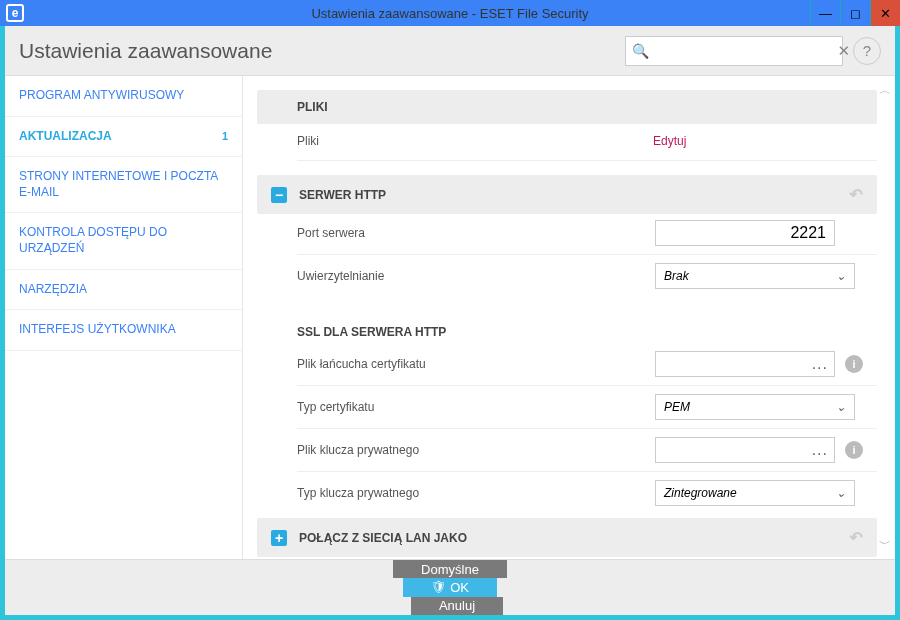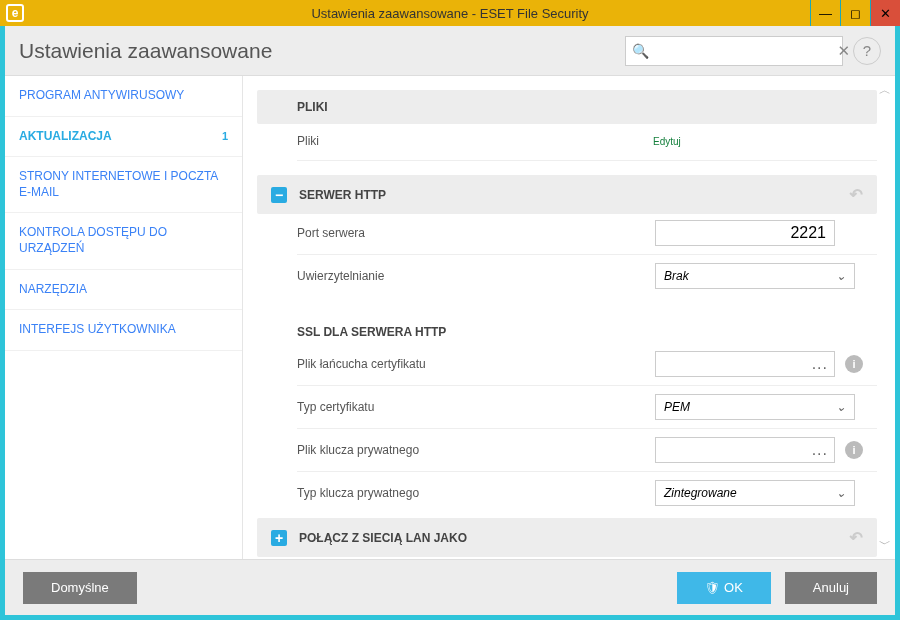--- a/index.html
+++ b/index.html
@@ -1,19 +1,19 @@
 <!DOCTYPE html>
 <html><head>
 <meta charset="utf-8">
 <style>
 * { box-sizing: border-box; margin: 0; padding: 0; font-family: "Segoe UI", Arial, sans-serif; }
 body { width: 900px; height: 620px; background: #fff; overflow: hidden; }
 
 
-.titlebar { height: 26px; background: #eab308; display: flex; align-items: center; position: relative; }
+.titlebar { height: 26px; background: #3b82f6; display: flex; align-items: center; position: relative; }
 .titlebar .logo { width: 18px; height: 18px; margin-left: 6px; border: 2px solid #fff; border-radius: 3px; display: flex; align-items: center; justify-content: center; }
 .titlebar .logo::after { content: "e"; color: #fff; font-weight: bold; font-size: 12px; }
 .titlebar .title { position: absolute; left: 50%; transform: translateX(-50%); font-size: 13px; color: #333; }
 .titlebar .winbtns { margin-left: auto; display: flex; height: 100%; }
 .titlebar .winbtn { width: 30px; height: 100%; border-left: 1px solid #1aa8bd; display: flex; align-items: center; justify-content: center; font-size: 13px; cursor: pointer; }
 .titlebar .winbtn.close { background: #d94f3a; color: #000; }
 
 
 .frame { border: 5px solid #2ec4d9; border-top: none; height: 594px; background: #fff; display: flex; flex-direction: column; }
 
@@ -40,33 +40,33 @@
 .scrollhint { position: absolute; right: 4px; top: 6px; color: #aaa; font-size: 12px; }
 .scrollhint.bot { top: auto; bottom: 6px; }
 
 .section-head { background: #ededed; padding: 10px 14px; font-size: 12px; font-weight: 700; color: #444; display: flex; align-items: center; border-radius: 2px; }
 .section-head .toggle { width: 16px; height: 16px; background: #29abe2; color: #fff; display: flex; align-items: center; justify-content: center; font-size: 14px; line-height: 1; margin-right: 12px; border-radius: 2px; cursor: pointer; }
 .section-head .undo { margin-left: auto; color: #ccc; font-size: 16px; }
 .section-head.sub { background: transparent; padding: 10px 14px 6px 40px; margin-top: 8px; }
 
 .row { display: flex; align-items: center; padding: 6px 14px 6px 40px; min-height: 34px; }
 .row .label { flex: 1; font-size: 12px; color: #555; }
-.row .link { color: #15803d; font-size: 10px; cursor: pointer; width: 210px; }
+.row .link { color: #be185d; font-size: 12px; cursor: pointer; width: 210px; }
 .row .txt { width: 180px; height: 26px; border: 1px solid #ccc; padding: 0 8px; font-size: 16px; text-align: right; }
 .row .sel { width: 200px; height: 26px; border: 1px solid #ccc; background: #fff; display: flex; align-items: center; justify-content: space-between; padding: 0 8px; font-size: 12px; cursor: pointer; font-style: italic; }
 .row .browse { width: 180px; height: 26px; border: 1px solid #ccc; display: flex; align-items: center; justify-content: flex-end; padding: 0 6px; cursor: pointer; }
 .row .browse span { color: #666; letter-spacing: 1px; }
 .row .info { width: 18px; height: 18px; background: #bbb; color: #fff; border-radius: 50%; display: flex; align-items: center; justify-content: center; font-size: 11px; font-weight: bold; margin-left: 10px; }
 .row .chev { color: #666; font-size: 12px; }
 .row.spacer { min-height: 12px; }
 
 hr.sep { border: none; border-top: 1px solid #eee; margin: 2px 0 2px 40px; }
 
 
-.footer { height: 56px; background: #ededed; border-top: 1px solid #ddd; display: flex; align-items: center; padding: 0 18px; }
+.footer { height: 56px; background: #ededed; border-top: 1px solid #ddd; display: flex; align-items: center; padding: 0 18px; flex-direction: column; }
 .btn { height: 32px; padding: 0 28px; border: none; font-size: 13px; cursor: pointer; display: flex; align-items: center; justify-content: center; }
 .btn.gray { background: #7a7a7a; color: #fff; }
 .btn.blue { background: #3fb8e8; color: #fff; }
 .btn.blue .shield { margin-right: 4px; font-size: 12px; }
 .footer .spacer { flex: 1; }
 .footer .btn + .btn { margin-left: 14px; }
 </style>
 </head>
 <body>
 

